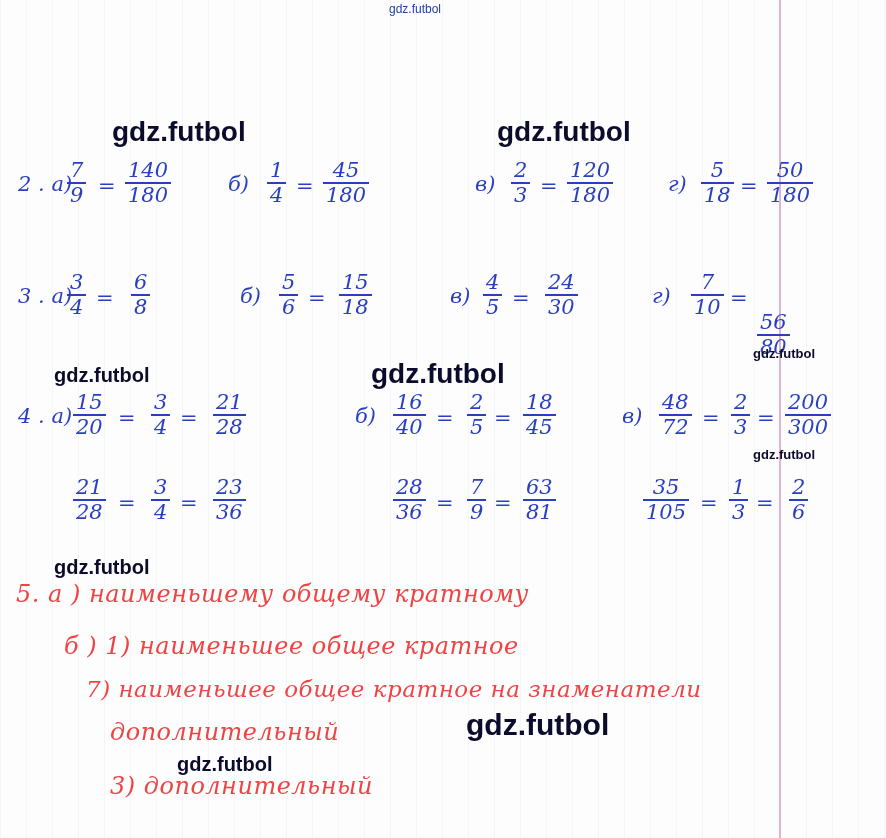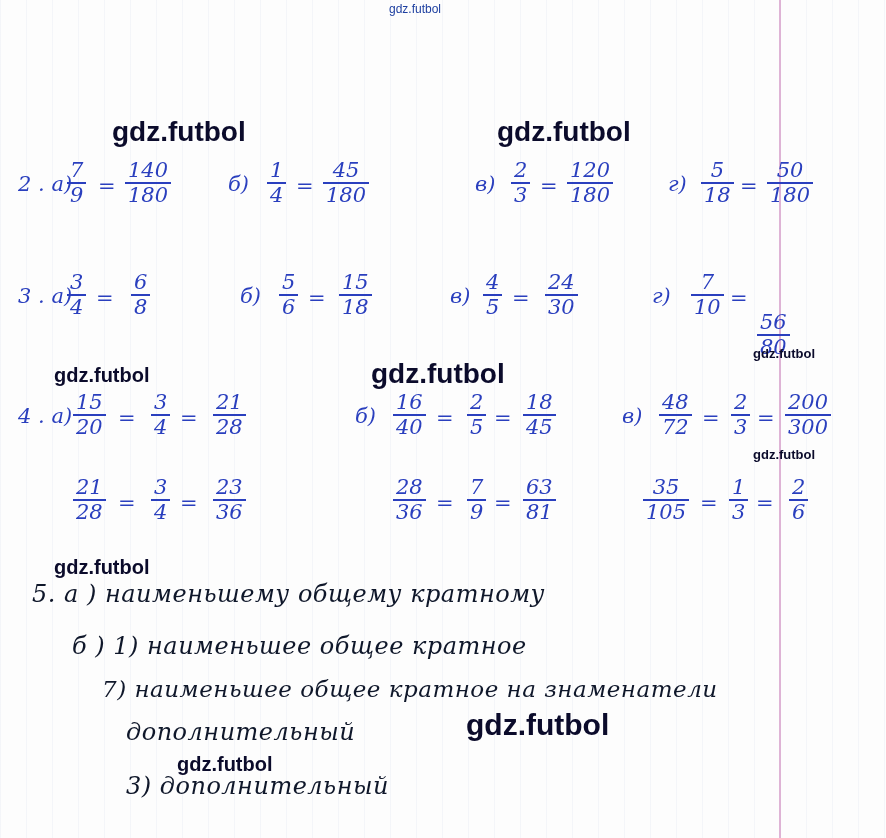--- a/index.html
+++ b/index.html
@@ -72,27 +72,26 @@
   }
   .frac .num {
     padding: 0 3px 1px 3px;
   }
   .frac .den {
     border-top: 2px solid #2a3fbe;
     padding: 1px 3px 0 3px;
   }
   .sentence {
     position: absolute;
-    color: #0f172a;
+    color: #ef4444;
     font-family: "DejaVu Serif", serif;
     font-style: italic;
     font-size: 23px;
     white-space: nowrap;
     letter-spacing: .5px;
-    margin-left: 16px;
   }
   
   .wm {
     position: absolute;
     color: #0b0b2b;
     font-family: "Liberation Sans", sans-serif;
     font-weight: bold;
     white-space: nowrap;
     pointer-events: none;
   }
@@ -342,21 +341,21 @@
       <div class="row" style="left: 756px; top: 491px;">=</div>
       <div class="row" style="left: 784px; top: 477px;">
         <span class="frac">
           <span class="num">2</span>
           <span class="den">6</span>
         </span>
       </div>
     </div>
   <div id="sentences-layer">
       <div class="sentence" style="left: 16px; top: 580px; font-size: 24px;">5. а )  наименьшему   общему   кратному</div>
-      <div class="sentence" style="left: 56px; top: 632px; font-size: 24px;">б ) 1) наименьшее  общее  кратное</div>
+      <div class="sentence" style="left: 64px; top: 632px; font-size: 24px;">б ) 1) наименьшее  общее  кратное</div>
       <div class="sentence" style="left: 86px; top: 676px; font-size: 23px;">7) наименьшее общее кратное  на знаменатели</div>
       <div class="sentence" style="left: 110px; top: 718px; font-size: 24px;">дополнительный</div>
       <div class="sentence" style="left: 110px; top: 772px; font-size: 24px;">3) дополнительный</div>
     </div>
   <div id="watermarks-layer">
       <div class="wm wm-top" style="left: 389px; top: 2px; font-size: 12px;">gdz.futbol</div>
       <div class="wm" style="left: 112px; top: 116px; font-size: 28px;">gdz.futbol</div>
       <div class="wm" style="left: 497px; top: 116px; font-size: 28px;">gdz.futbol</div>
       <div class="wm" style="left: 753px; top: 346px; font-size: 13px;">gdz.futbol</div>
       <div class="wm" style="left: 54px; top: 364px; font-size: 20px;">gdz.futbol</div>

